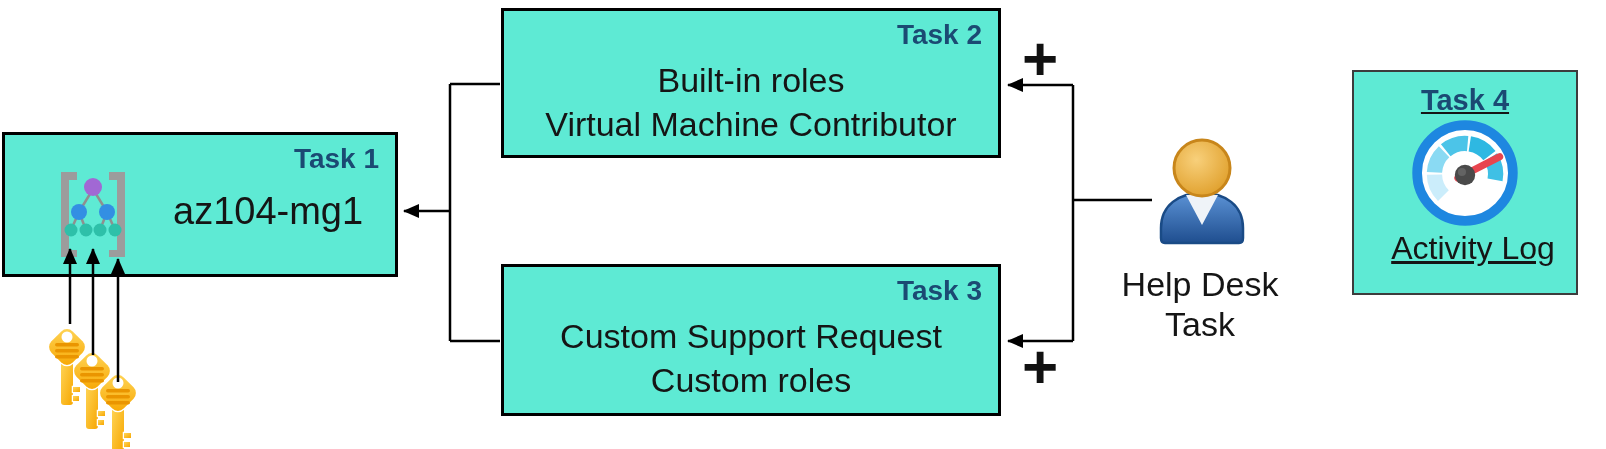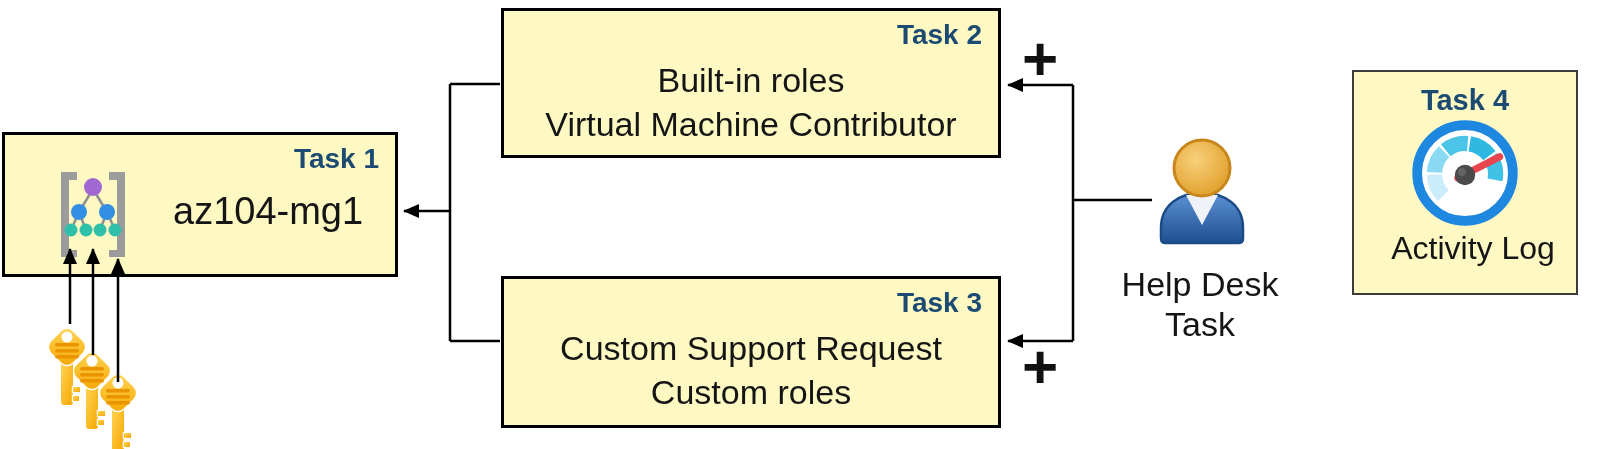--- a/index.html
+++ b/index.html
@@ -1,32 +1,32 @@
 <!DOCTYPE html>
 <html><head>
 <meta charset="utf-8">
 <style>
   html,body{margin:0;padding:0;background:#ffffff;}
   .canvas{
     position:relative;width:1606px;height:449px;background:#ffffff;
     overflow:hidden;font-family:"Liberation Sans",sans-serif;color:#151515;
   }
-  .box{position:absolute;background:#fef9c3;border:3px solid #000;box-sizing:border-box;}
+  .box{position:absolute;background:#5eead4;border:3px solid #000;box-sizing:border-box;}
   .badge{position:absolute;top:8px;right:16px;color:#1b4a73;font-weight:700;font-size:28px;line-height:32px;}
   .centerlines{position:absolute;left:0;right:0;top:0;bottom:0;display:flex;flex-direction:column;align-items:center;padding-top:47px;box-sizing:border-box;}
   .tline{font-size:34px;line-height:44px;white-space:nowrap;}
 
   .task1{left:2px;top:132px;width:396px;height:145px;}
   .t1row{position:absolute;left:0;top:0;right:0;bottom:0;display:flex;align-items:center;padding-left:48px;padding-top:14px;box-sizing:border-box;border-radius:12px;}
   .t1label{font-size:38px;margin-left:40px;white-space:nowrap;}
 
   .task2{left:501px;top:8px;width:500px;height:150px;}
-  .task3{left:501px;top:276px;width:500px;height:152px;}
+  .task3{left:501px;top:264px;width:500px;height:152px;}
 
-  .task4{left:1352px;top:70px;width:226px;height:225px;border:2px solid #3c3c3c;display:flex;flex-direction:column;align-items:center;}
+  .task4{left:1352px;top:70px;width:226px;height:225px;border:2px solid #3c3c3c;display:flex;flex-direction:column;align-items:center;text-decoration:underline;}
   .task4 .badge4{position:static;margin-top:12px;color:#1b4a73;font-weight:700;font-size:29px;line-height:32px;}
   .task4 .gauge{margin-top:2px;}
   .task4 .t4label{font-size:32px;line-height:40px;margin-top:0px;white-space:nowrap;margin-left:16px;}
 
   .person{position:absolute;left:1110px;top:138px;width:180px;height:210px;}
   .person svg{position:absolute;left:45px;top:0;}
   .person .pl1{position:absolute;left:0;width:180px;top:126px;text-align:center;font-size:34px;line-height:40px;white-space:nowrap;}
   .person .pl2{position:absolute;left:0;width:180px;top:166px;text-align:center;font-size:34px;line-height:40px;white-space:nowrap;}
 
   .plus{position:absolute;width:56px;height:56px;text-align:center;font-size:62px;line-height:56px;font-weight:800;color:#111;}

